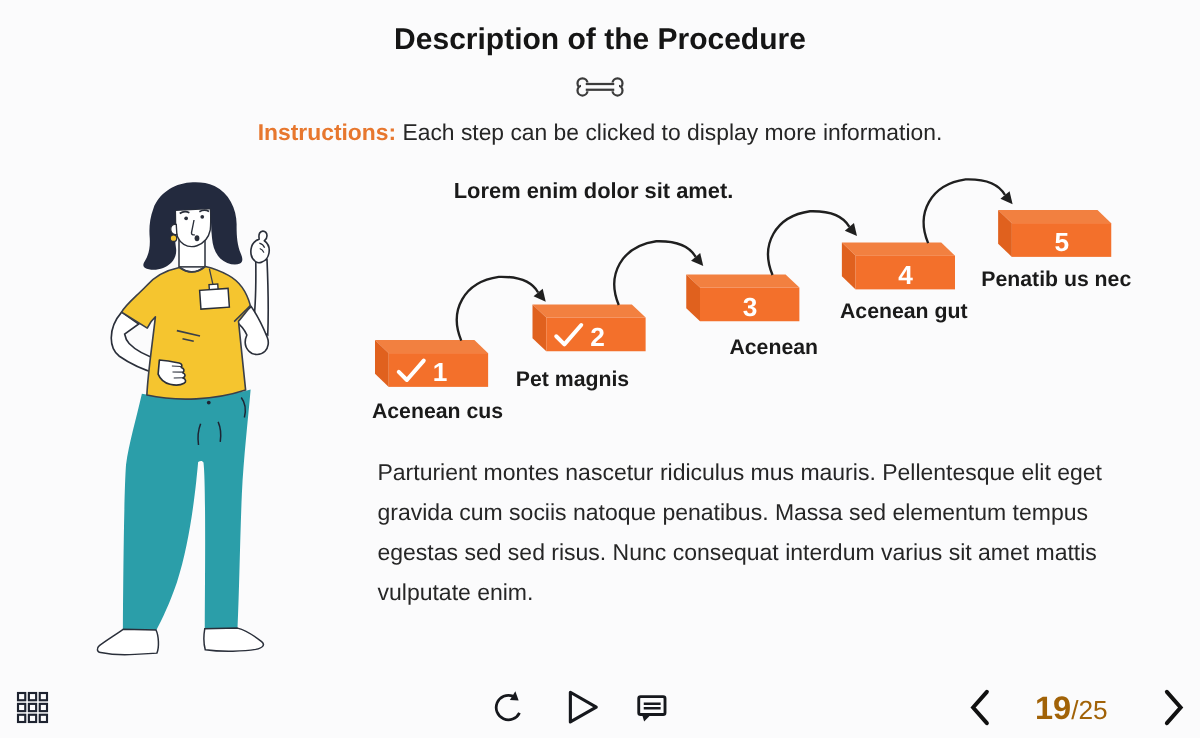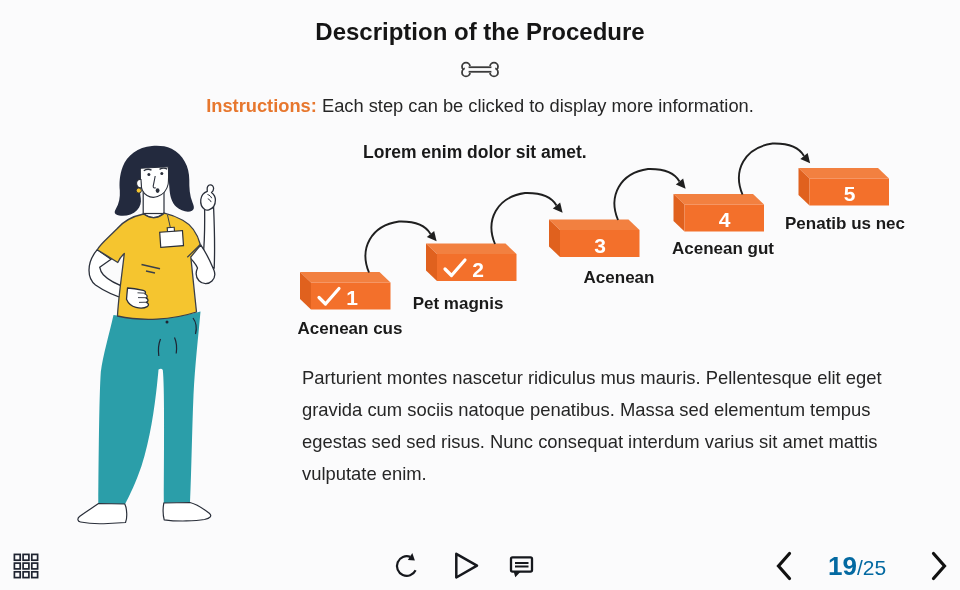--- a/index.html
+++ b/index.html
@@ -5,21 +5,21 @@
   html,body{margin:0;padding:0;}
   body{width:960px;height:590px;background:#FBFBFC;overflow:hidden;position:relative;
        font-family:"Liberation Sans",sans-serif;}
   .abs{position:absolute;}
   .title{top:18px;left:0;width:960px;text-align:center;font-weight:bold;font-size:24px;color:#151515;letter-spacing:0px;}
   .instr{top:95px;left:0;width:960px;text-align:center;font-size:18.3px;color:#262626;}
   .instr b{color:#E7772E;}
   .lorem{left:363px;top:142px;font-weight:bold;font-size:17.5px;color:#1a1a1a;}
   .lbl{font-weight:bold;font-size:17px;color:#1a1a1a;transform:translateX(-50%);white-space:nowrap;}
   .para{left:302px;top:362px;font-size:18.4px;line-height:32px;color:#262626;}
-  .pag{left:828px;top:551px;white-space:nowrap;color:#0369a1;}
+  .pag{left:828px;top:551px;white-space:nowrap;color:#a16207;}
   .pag .n1{font-weight:bold;font-size:26px;}
   .pag .n2{font-size:21px;}
 </style>
 </head>
 <body>
 <div class="abs title">Description of the Procedure</div>
 
 <div class="abs instr"><b>Instructions:</b> Each step can be clicked to display more information.</div>
 
 <div class="abs lorem">Lorem enim dolor sit amet.</div>

